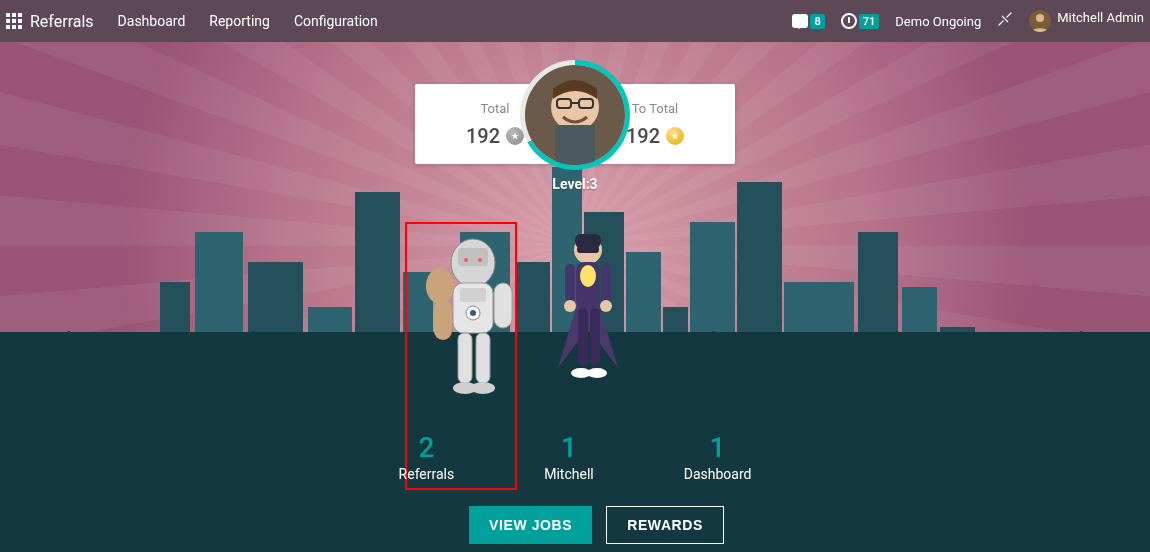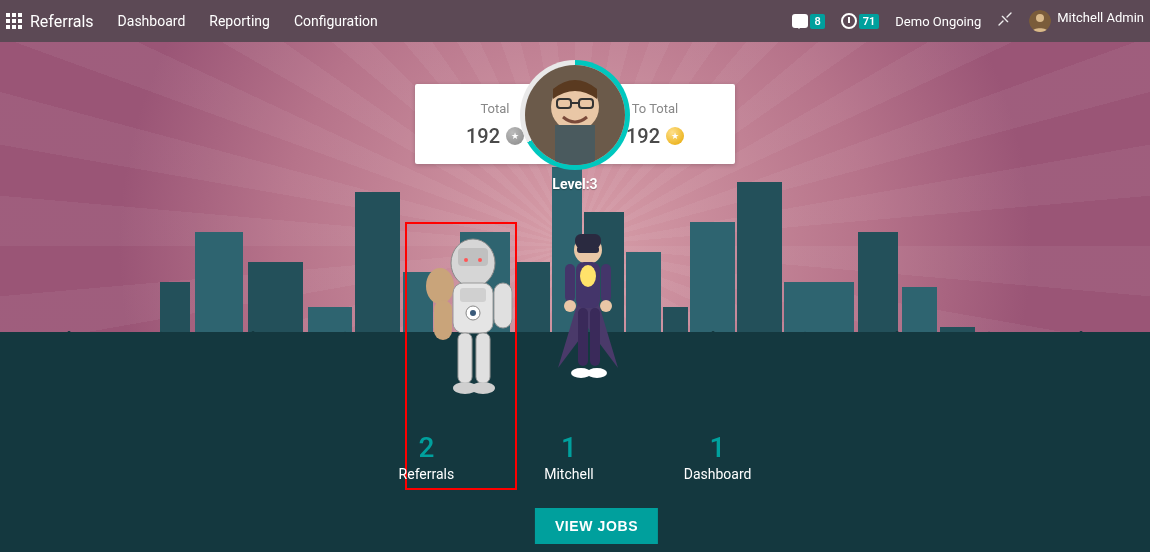--- a/index.html
+++ b/index.html
@@ -319,14 +319,15 @@
       <div class="stat-label">Mitchell</div>
     </div>
     <div class="stat">
       <div class="stat-num">1</div>
       <div class="stat-label">Dashboard</div>
     </div>
   </div>
 
   <div class="actions">
     <button class="btn teal">VIEW JOBS</button>
+    <button class="btn outline">REWARDS</button>
   </div>
 </div>
 
 </body></html>

